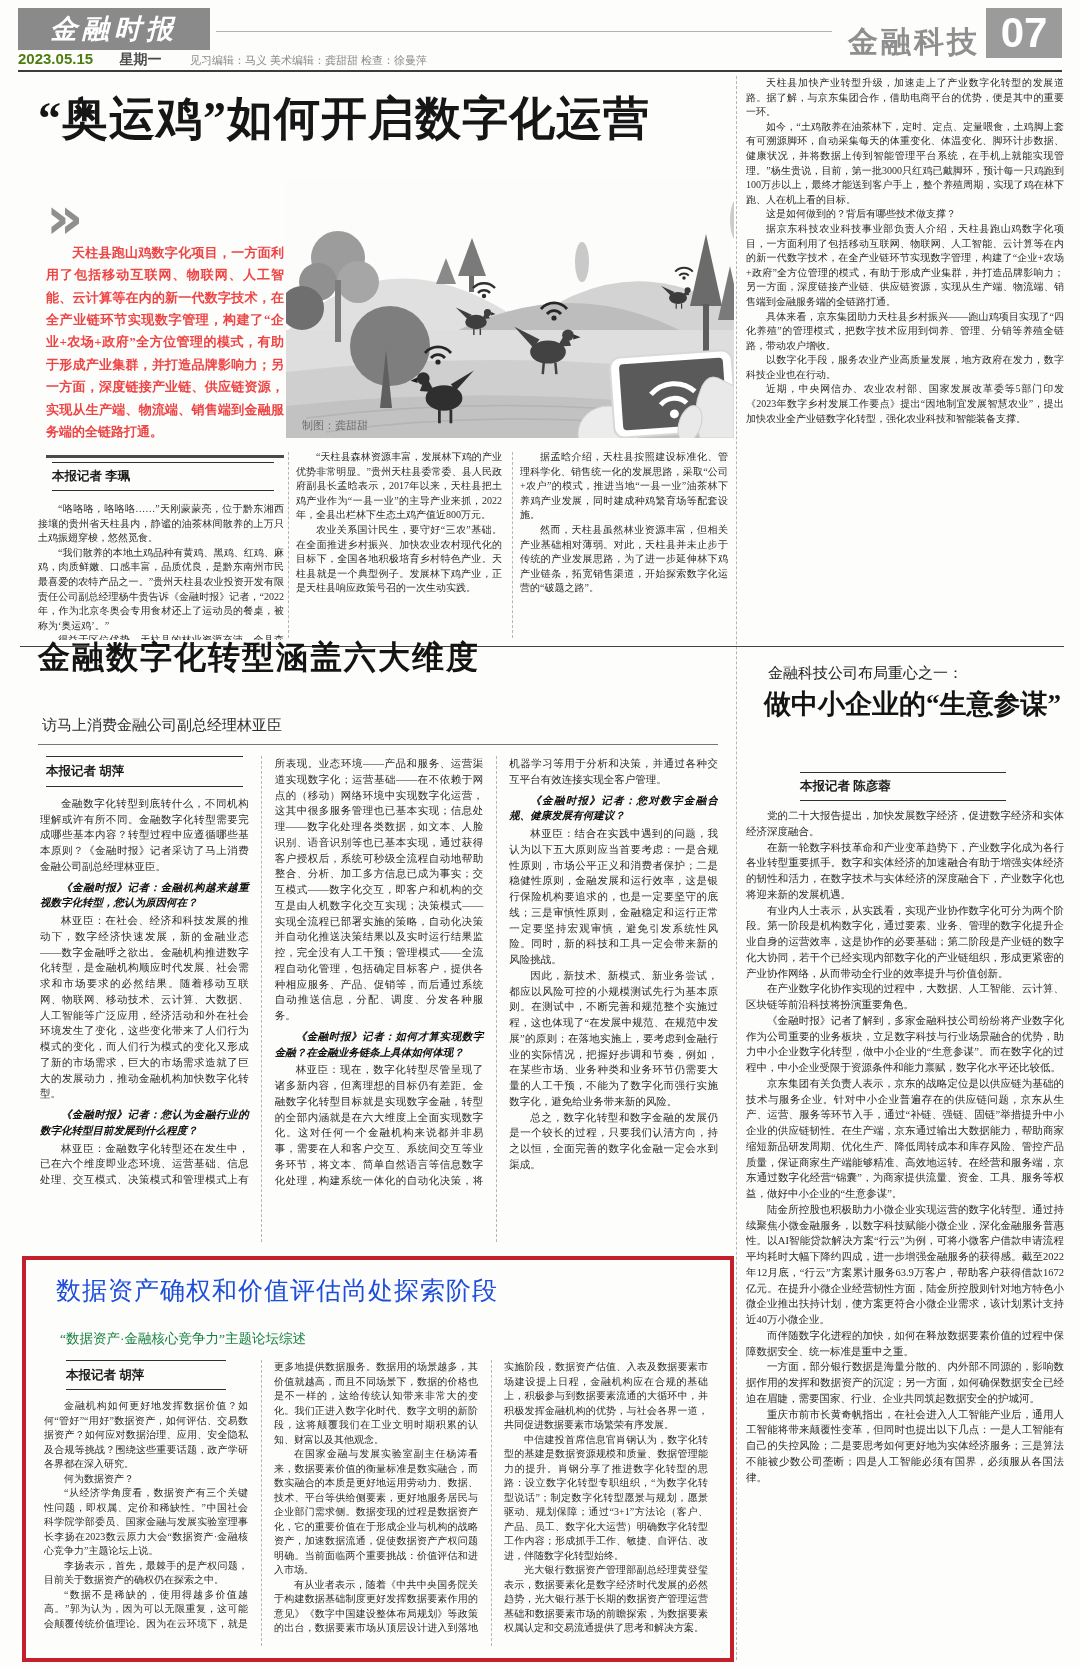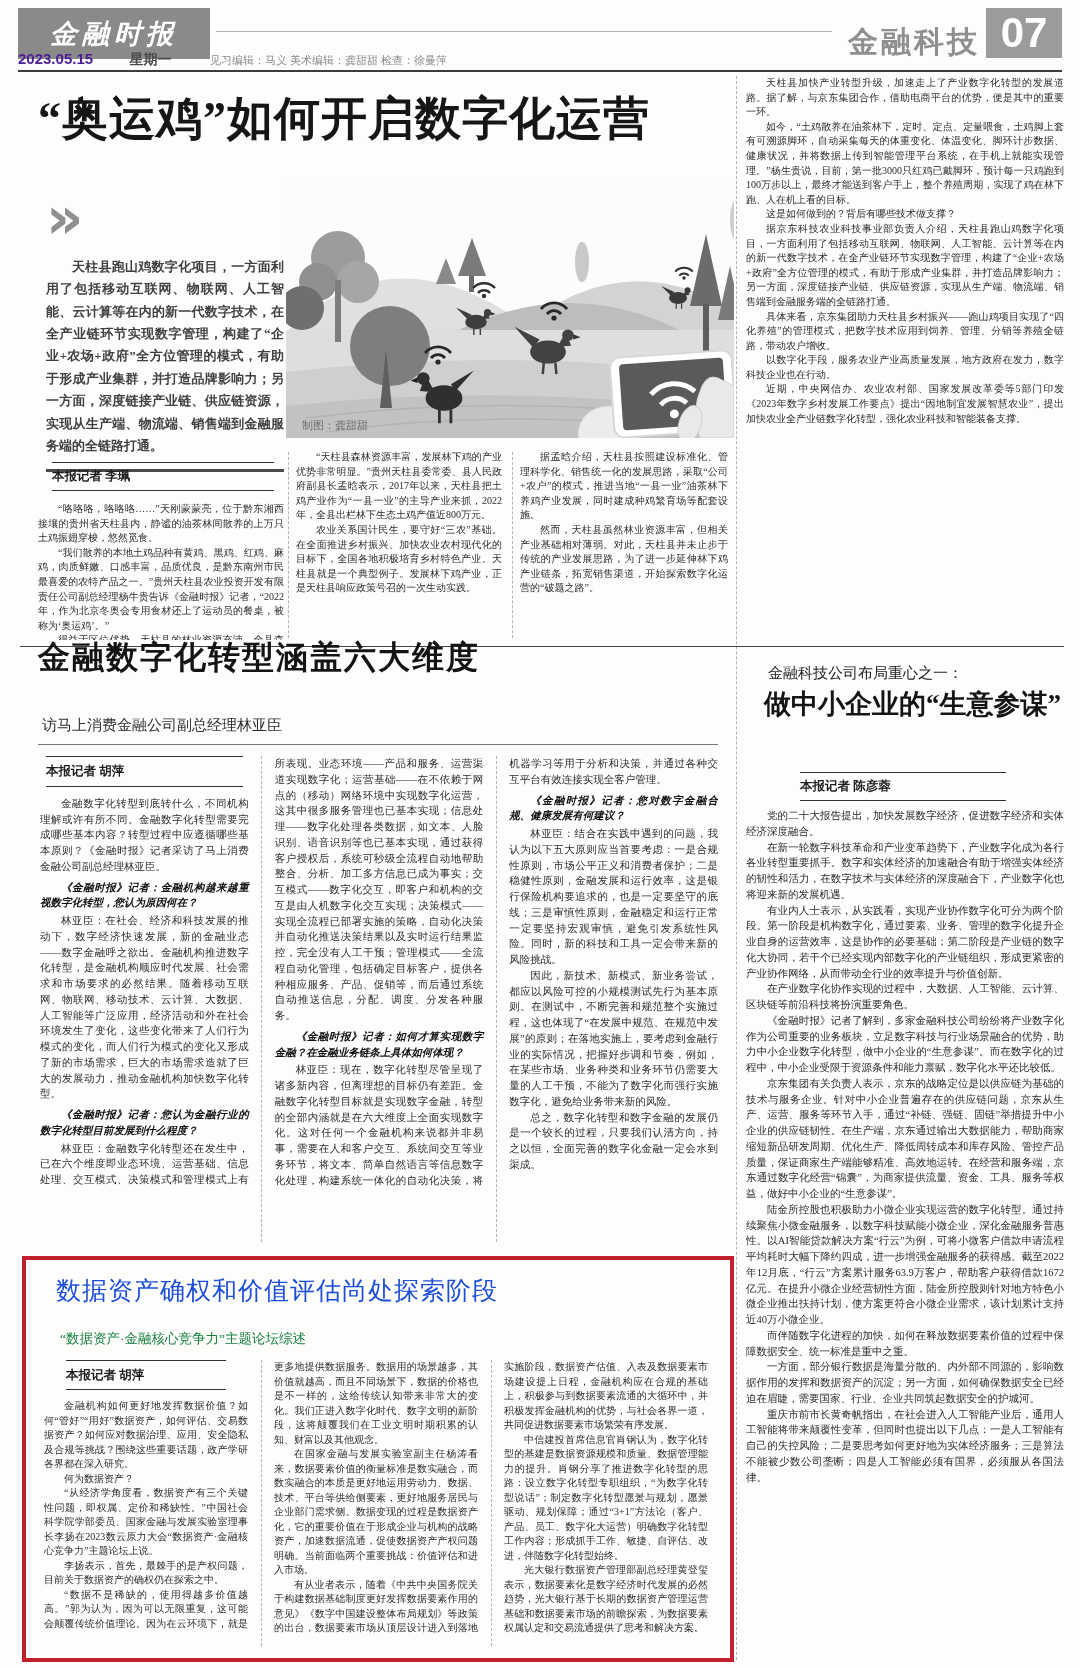--- a/index.html
+++ b/index.html
@@ -1,36 +1,36 @@
 <!DOCTYPE html>
 <html><head>
 <meta charset="utf-8">
 <style>
   html,body{margin:0;padding:0;background:#e8e8e8;}
   .serif{font-family:"Liberation Serif","DejaVu Serif",serif;}
   #page{position:relative;width:1080px;height:1668px;background:#fdfdfc;margin:0 auto;overflow:hidden;
         font-family:"Liberation Serif","DejaVu Serif",serif;color:#2b2b2b;}
   .abs{position:absolute;}
   
-  .logo-box{left:18px;top:8px;width:192px;height:51px;background:#8a8a8a;display:flex;align-items:center;justify-content:center;}
+  .logo-box{left:18px;top:8px;width:192px;height:42px;background:#8a8a8a;display:flex;align-items:center;justify-content:center;}
   .logo-text{color:#fff;font-size:27px;font-weight:bold;font-style:italic;letter-spacing:5px;font-family:"DejaVu Serif","Liberation Serif",serif;}
   .thin-rule{background:#b3b3b3;height:1px;}
   .date-row{left:18px;top:50px;width:700px;font-family:"Liberation Sans","DejaVu Sans",sans-serif;}
-  .date{font-size:15px;font-weight:bold;color:#4c1d95;margin-right:32px;}
-  .weekday{font-size:14px;font-weight:bold;color:#4a4a4a;margin-right:34px;}
+  .date{font-size:15px;font-weight:bold;color:#4d7c0f;margin-right:22px;}
+  .weekday{font-size:14px;font-weight:bold;color:#4a4a4a;margin-right:24px;}
   .editors{font-size:11px;color:#8a8a8a;}
   .section-label{right:100px;top:22px;font-size:30px;letter-spacing:3px;color:#8f8f8f;font-weight:bold;font-family:"Liberation Sans","DejaVu Sans",sans-serif;}
   .pagenum-box{left:986px;top:8px;width:76px;height:50px;background:#9b9b9b;display:flex;align-items:center;justify-content:center;}
   .pagenum{color:#fff;font-size:42px;font-weight:bold;font-family:"Liberation Sans","DejaVu Sans",sans-serif;}
   .header-rule{left:18px;top:70px;width:1044px;height:2px;background:#3c3c3c;}
   
   .a1-headline{left:38px;top:88px;width:640px;font-size:46px;font-weight:900;color:#161616;letter-spacing:1px;}
   .intro-block{left:46px;top:196px;width:238px;}
   .chevrons{font-size:58px;line-height:44px;color:#8f8f8f;font-weight:bold;letter-spacing:-14px;font-family:"DejaVu Sans",sans-serif;}
-  .intro-text{margin-top:16px;font-size:13px;line-height:1.72;font-weight:bold;color:#404040;text-align:justify;text-indent:2em;
+  .intro-text{margin-top:2px;font-size:13px;line-height:1.72;font-weight:bold;color:#ef4444;text-align:justify;text-indent:2em;
               border-bottom:3px solid #4a4a4a;padding-bottom:12px;}
   .byline{font-size:12.5px;font-weight:bold;color:#1d1d1d;text-align:left;
           border-top:1.5px solid #2f2f2f;border-bottom:1.5px solid #2f2f2f;padding:5px 0;}
   .bodycol{font-size:10px;line-height:1.46;overflow:hidden;text-align:justify;}
   .bodycol p{margin:0;}
   .para{text-indent:2em;margin:0;}
   .q-head{font-weight:bold;font-style:italic;text-indent:2em;margin:5px 0 2px 0;color:#111;}
   .vdot{width:0;border-left:1px dashed #b5b5b5;}
   .hline{background:#444;height:1px;}
   

